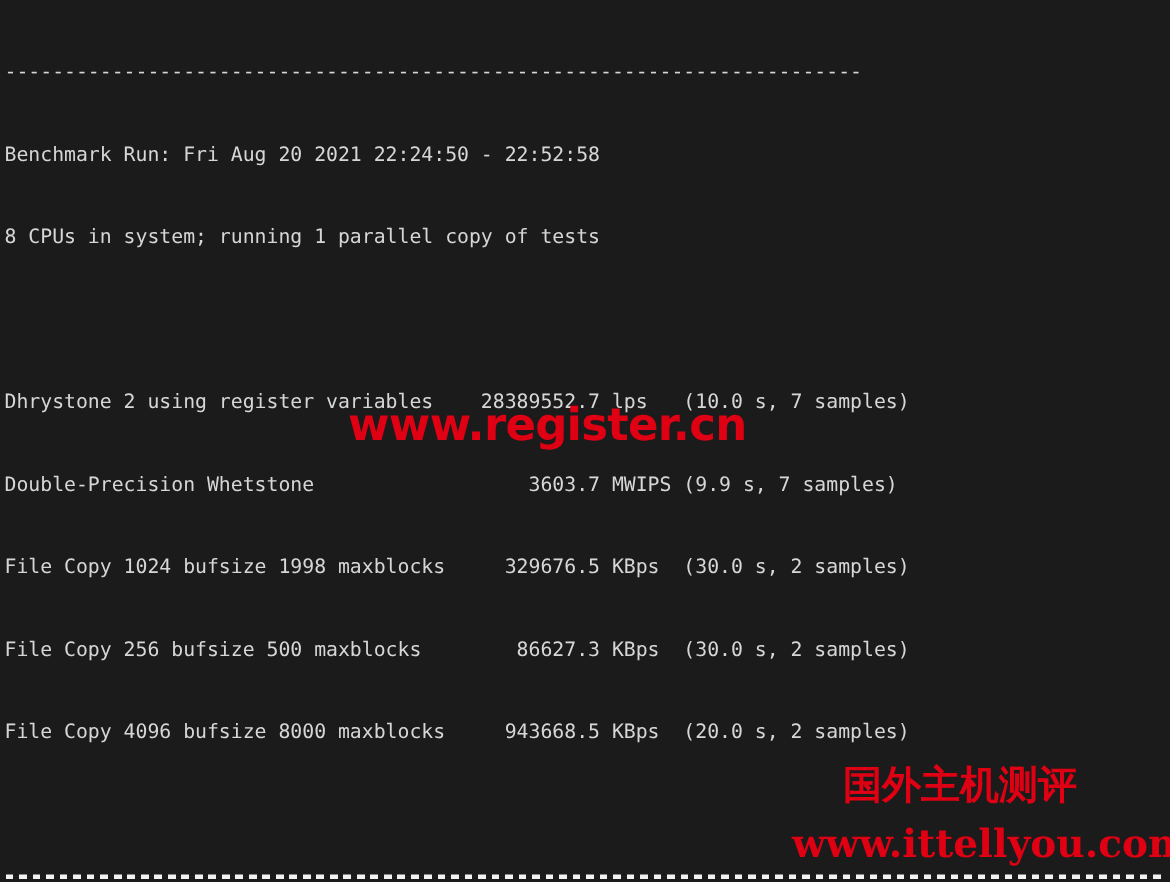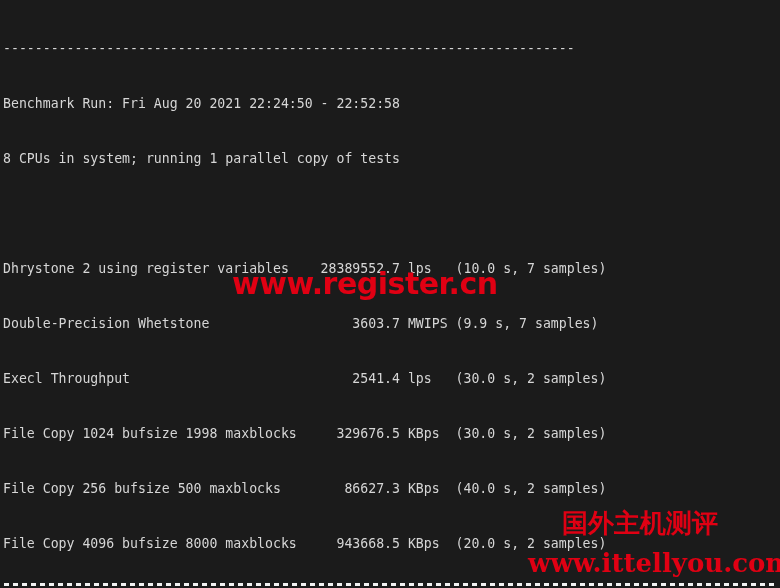--- a/index.html
+++ b/index.html
@@ -91,23 +91,22 @@
 </head>
 <body>
 
 <div id="terminal">
   <span class="tline">------------------------------------------------------------------------</span>
   <span class="tline">Benchmark Run: Fri Aug 20 2021 22:24:50 - 22:52:58</span>
   <span class="tline">8 CPUs in system; running 1 parallel copy of tests</span>
   <span class="tline"> </span>
   <span class="tline">Dhrystone 2 using register variables    28389552.7 lps   (10.0 s, 7 samples)</span>
   <span class="tline">Double-Precision Whetstone                  3603.7 MWIPS (9.9 s, 7 samples)</span>
-  <span class="tline">Execl Throughput                            2541.4 lps   (30.0 s, 2 samples)</span>
   <span class="tline">File Copy 1024 bufsize 1998 maxblocks     329676.5 KBps  (30.0 s, 2 samples)</span>
-  <span class="tline">File Copy 256 bufsize 500 maxblocks        86627.3 KBps  (40.0 s, 2 samples)</span>
+  <span class="tline">File Copy 256 bufsize 500 maxblocks        86627.3 KBps  (30.0 s, 2 samples)</span>
   <span class="tline">File Copy 4096 bufsize 8000 maxblocks     943668.5 KBps  (20.0 s, 2 samples)</span>
   
   
   
   
   
   
   
   
   

